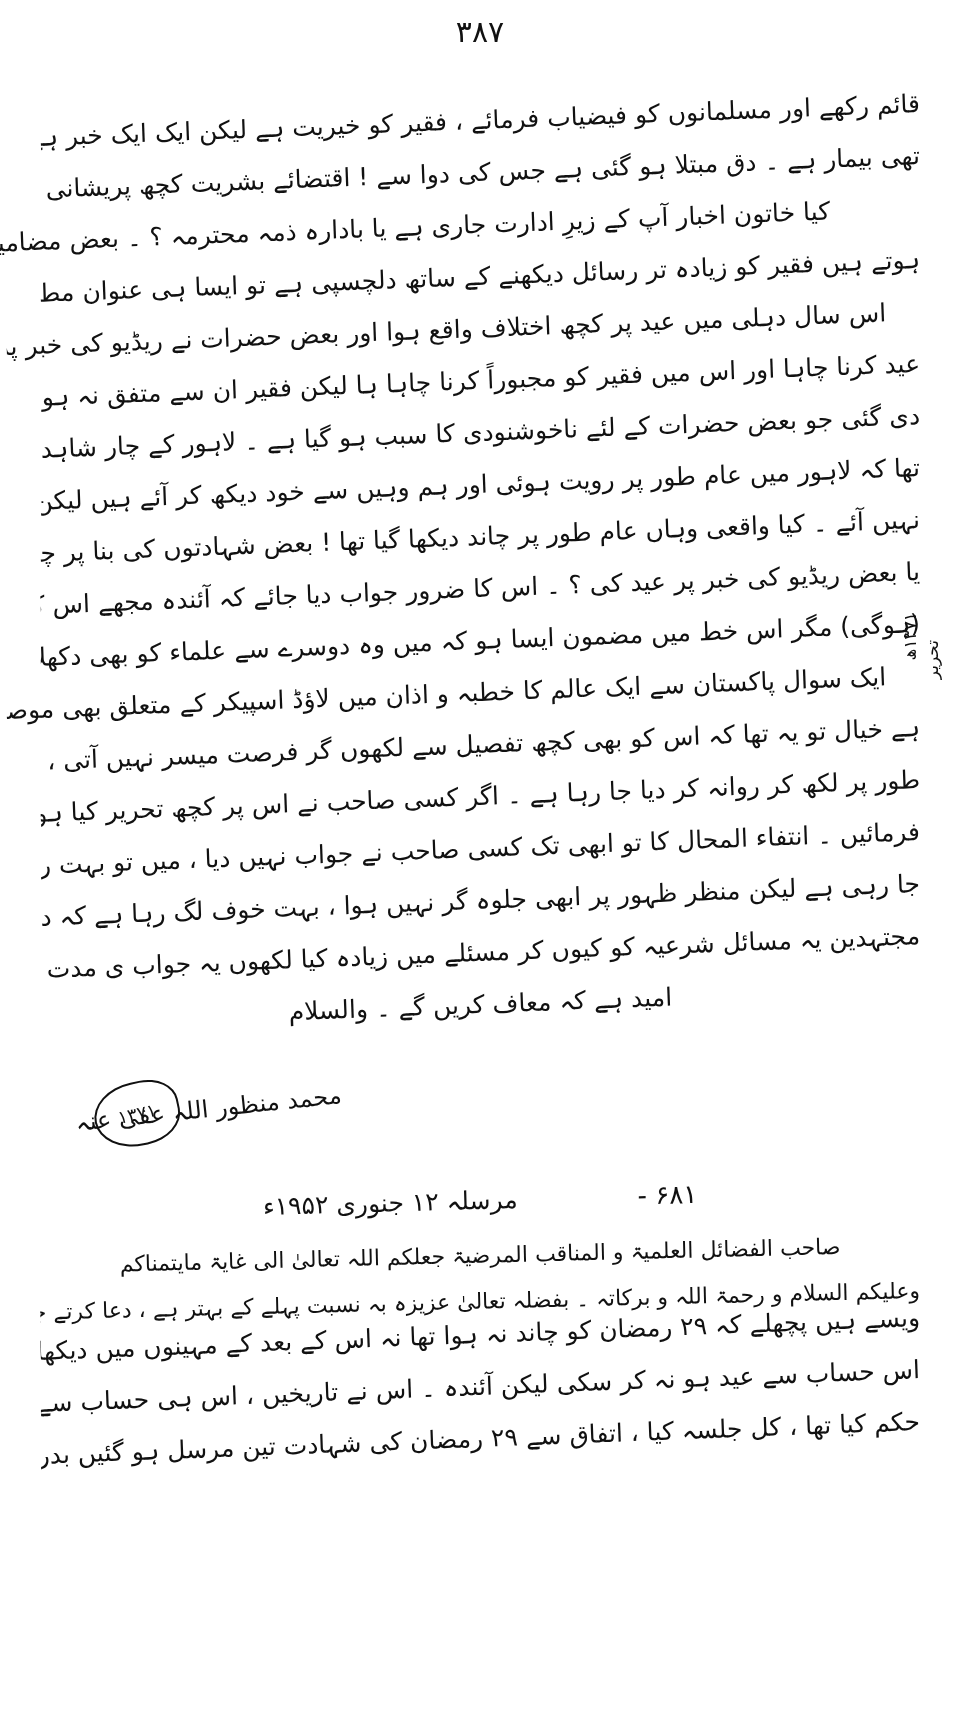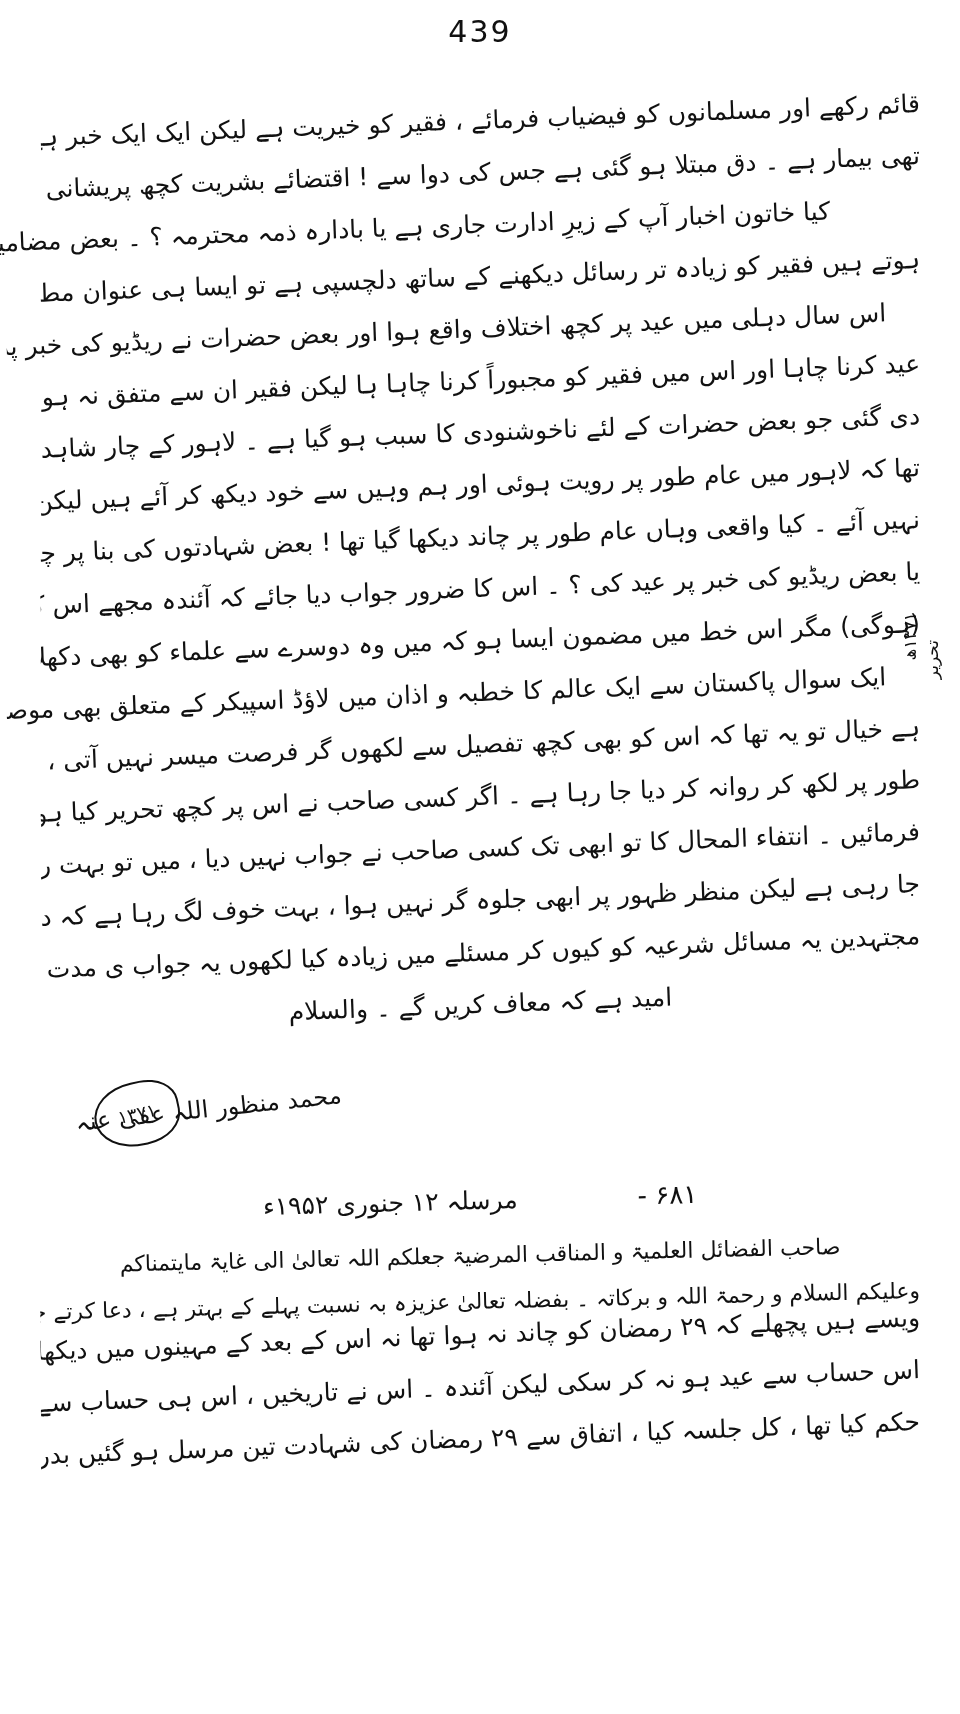--- a/index.html
+++ b/index.html
@@ -155,21 +155,21 @@
     transform: rotate(180deg);
     direction: rtl;
     white-space: nowrap;
   }
 </style>
 </head>
 <body>
 
 <div class="page">
 
-  <div class="page-number">439</div>
+  <div class="page-number">۳۸۷</div>
 
   <div class="body-block">
     <div class="line ln">قائم رکھے اور مسلمانوں کو فیضیاب فرمائے ، فقیر کو خیریت ہے لیکن ایک ایک خبر ہے لڑکی ابھی شادی ہوئی</div>
     <div class="line ln">تھی بیمار ہے ۔ دق مبتلا ہو گئی ہے جس کی دوا سے ! اقتضائے بشریت کچھ پریشانی لاحق ہے دعا فرمائیں</div>
     <div class="line ln indent-2">کیا خاتون اخبار آپ کے زیرِ ادارت جاری ہے یا بادارہ ذمہ محترمہ ؟ ۔ بعض مضامین بہت</div>
     <div class="line ln">ہوتے ہیں فقیر کو زیادہ تر رسائل دیکھنے کے ساتھ دلچسپی ہے تو ایسا ہی عنوان مطالعے میں آ جاتا ہے ،</div>
     <div class="line ln indent-1">اس سال دہلی میں عید پر کچھ اختلاف واقع ہوا اور بعض حضرات نے ریڈیو کی خبر پر مشکل کی</div>
     <div class="line ln">عید کرنا چاہا اور اس میں فقیر کو مجبوراً کرنا چاہا ہا لیکن فقیر ان سے متفق نہ ہوا اور بعد جمعہ کو عید قرار</div>
     <div class="line ln">دی گئی جو بعض حضرات کے لئے ناخوشنودی کا سبب ہو گیا ہے ۔ لاہور کے چار شاہد بھی جن کا بیان</div>
     <div class="line ln">تھا کہ لاہور میں عام طور پر رویت ہوئی اور ہم وہیں سے خود دیکھ کر آئے ہیں لیکن ہ شاہد میرے پاس</div>

